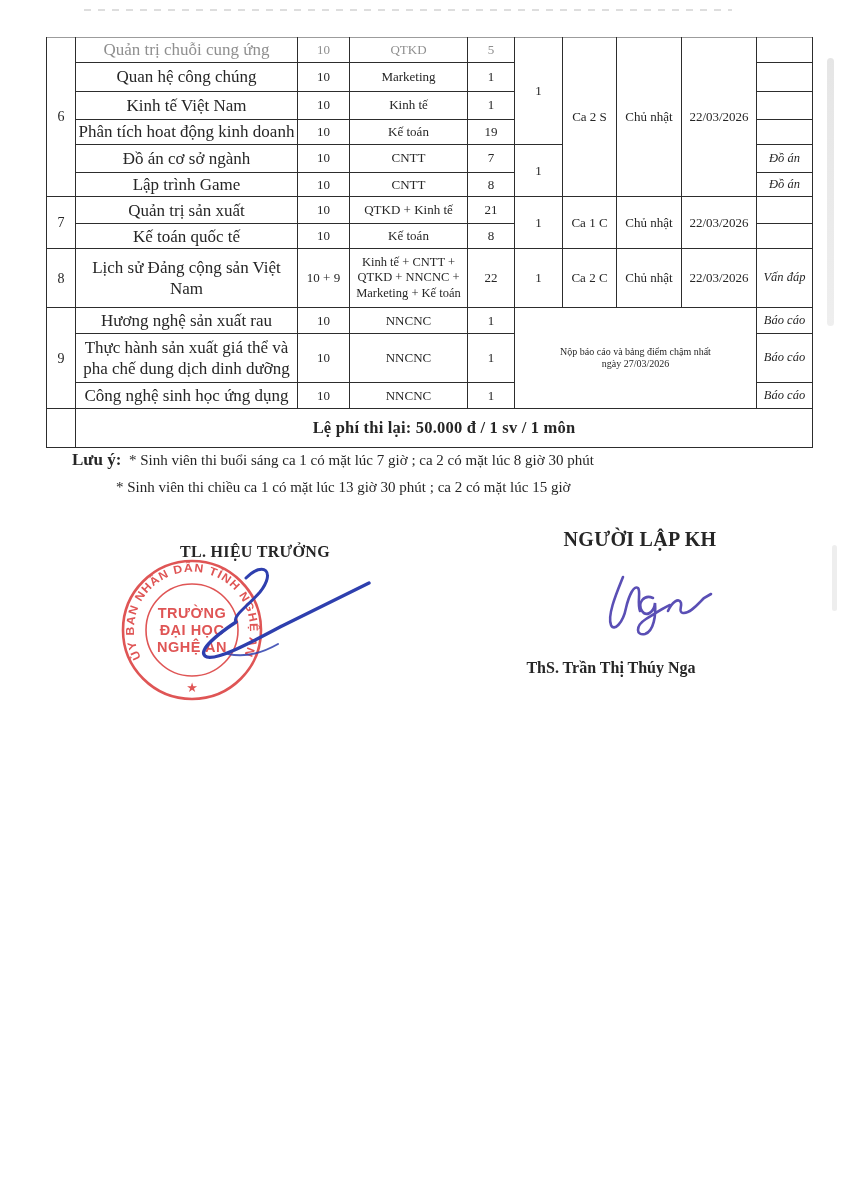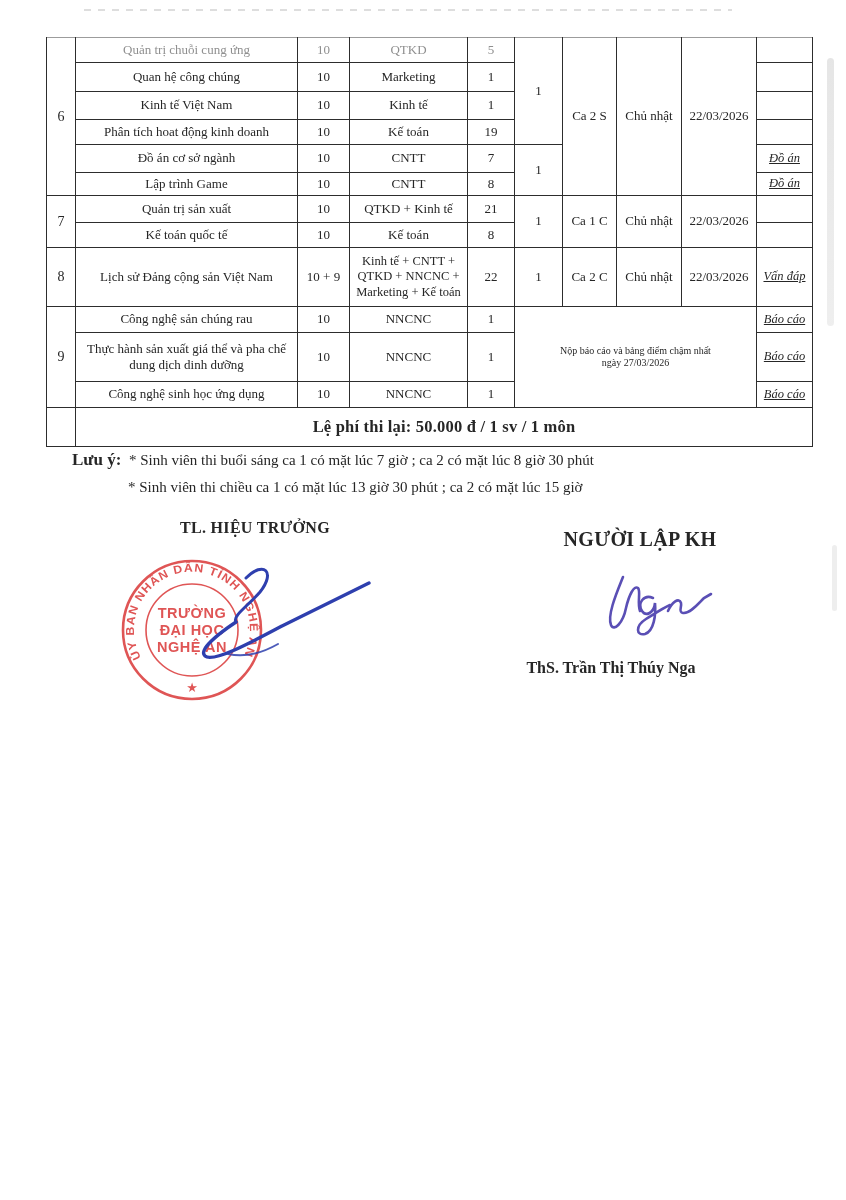--- a/index.html
+++ b/index.html
@@ -19,39 +19,39 @@
     position:absolute;left:46px;top:37px;width:766px;
     border-collapse:collapse;table-layout:fixed;
     border:1.6px solid #2b2b2b;border-top:1.4px solid #9c9c9c;
     font-size:13px;
   }
   table.sched td{
     border:1px solid #2d2d2d;border-top:none;
     padding:1px 2px;vertical-align:middle;text-align:center;
     overflow:hidden;line-height:1.25;
   }
-  td.sub{text-align:left;padding-left:6px;font-size:13px;}
+  td.sub{text-align:left;padding-left:6px;font-size:17px;}
   td.no{font-size:14px;}
   td.db{border-bottom:1px dashed #4c4c4c;}
   td.dbl{border-bottom:1px dashed #9a9a9a;}
   td.faded{color:#8f8f8f;}
-  td.note{font-style:italic;font-size:12.5px;text-decoration:underline;}
+  td.note{font-style:italic;font-size:12.5px;}
   td.deptwrap{white-space:pre-line;font-size:12.5px;line-height:1.32;}
   td.deadline{white-space:pre-line;font-size:10px;line-height:1.55;}
   td.feecell{
     text-align:left;vertical-align:bottom;font-weight:bold;font-size:16.5px;
     padding:0 0 5px 6px;letter-spacing:.2px;
   }
   
   .notes{position:absolute;left:72px;top:450px;width:720px;font-size:15px;}
   .notes .l1 b{font-size:17px;}
-  .notes .l2{margin-top:9px;margin-left:56px;}
+  .notes .l2{margin-top:9px;margin-left:44px;}
   
   .sigblock{position:absolute;text-align:center;font-weight:bold;}
-  .sig-left-t1{left:120px;top:519px;width:270px;font-size:16px;letter-spacing:.3px;}
+  .sig-left-t1{left:120px;top:543px;width:270px;font-size:16px;letter-spacing:.3px;}
   .sig-left-t2{left:85px;top:551px;width:340px;font-size:16px;}
   .sig-left-name{left:120px;top:659px;width:270px;font-size:16px;}
   .sig-right-t{left:520px;top:528px;width:240px;font-size:20px;letter-spacing:.3px;}
   .sig-right-name{left:491px;top:659px;width:240px;font-size:16px;}
   .stamp{position:absolute;left:117px;top:555px;width:150px;height:150px;opacity:.9;}
   .sig-ink-left{position:absolute;left:180px;top:550px;width:220px;height:130px;}
   .sig-ink-right{position:absolute;left:590px;top:558px;width:130px;height:92px;}
 </style>
 </head>
 <body>
@@ -156,21 +156,21 @@
       <td>22</td>
       <td>1</td>
       <td>Ca 2 C</td>
       <td>Chủ nhật</td>
       <td>22/03/2026</td>
       <td class="note">Vấn đáp</td>
     </tr>
 
     <tr style="height:26px">
       <td class="no" rowspan="3">9</td>
-      <td class="sub db">Công nghệ sản chúng rau</td>
+      <td class="sub db">Hương nghệ sản xuất rau</td>
       <td class="db">10</td>
       <td class="db">NNCNC</td>
       <td class="db">1</td>
       <td class="deadline" colspan="4" rowspan="3">Nộp báo cáo và bảng điểm chậm nhất
 ngày 27/03/2026</td>
       <td class="note db">Báo cáo</td>
     </tr>
     <tr style="height:49px">
       <td class="sub db">Thực hành sản xuất giá thể và pha chế dung dịch dinh dưỡng</td>
       <td class="db">10</td>

